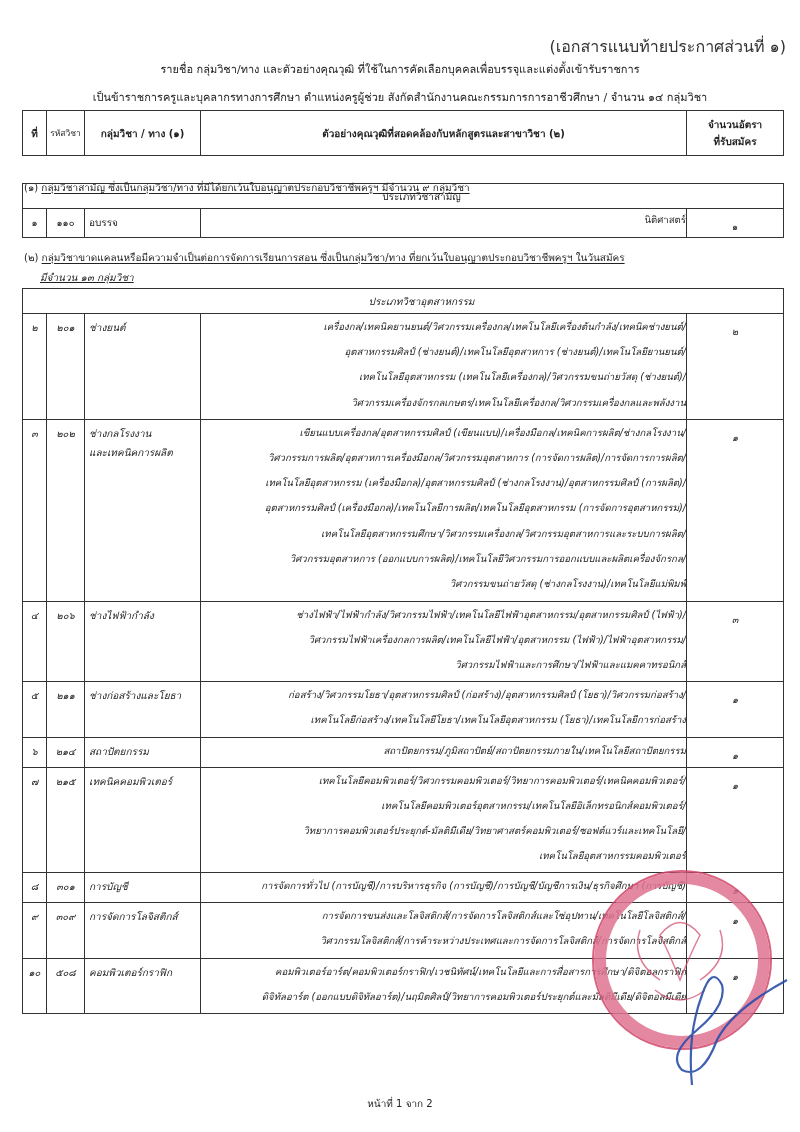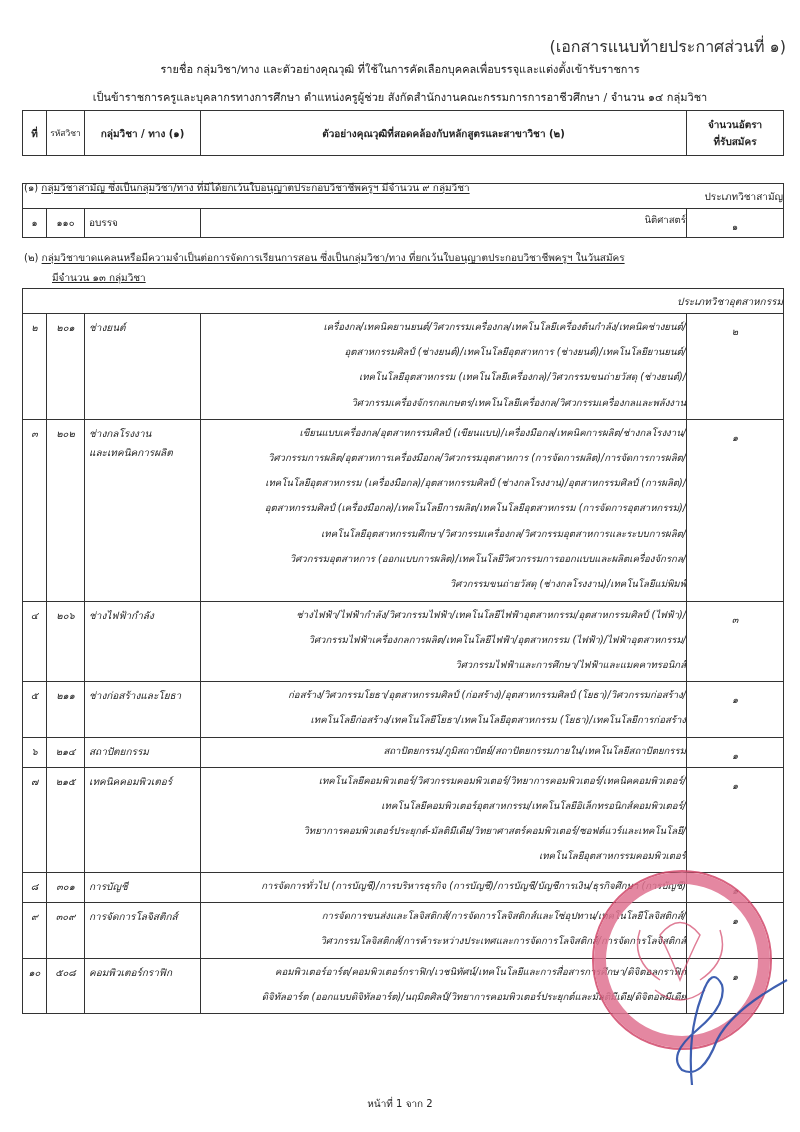--- a/index.html
+++ b/index.html
@@ -14,24 +14,24 @@
   .hdr td { vertical-align:middle; text-align:center; height:44px; }
   .hdr .bold { font-weight:bold; font-size:10px; }
   .c-no { width:24px; } .c-code { width:38px; } .c-grp { width:116px; } .c-qual { width:486px; } .c-cnt { width:97px; }
   td.no { text-align:center; padding-top:6px; }
   td.code { text-align:center; padding-top:6px;margin-left:23px; }
   td.grp { padding:6px 0 0 4px; font-size:10px; }
   td.qual { padding:6px 0 4px 4px;text-align:right; }
   td.qual div { line-height:25.3px; height:25.3px; white-space:nowrap; overflow:hidden; }
   td.qual div:first-child { line-height:14px; height:19px; }
   td.cnt { text-align:center; padding-top:10px; }
-  td.cat { text-align:right; height:24px; vertical-align:middle; font-size:10px;padding-left:37px; }
+  td.cat { text-align:center; height:24px; vertical-align:middle; font-size:10px;padding-left:37px; }
   .sect { position:absolute; left:24px; font-size:10px; color:#222; }
   .sect u { text-underline-offset:2px; }
-  .sect2b { position:absolute; left:52px; font-size:10px; }
+  .sect2b { position:absolute; left:40px; font-size:10px;font-style:italic; }
   .footer { position:absolute; top:1096px; left:0; width:800px; text-align:center; font-size:10px; }
   .stamp { position:absolute; left:592px; top:870px; width:176px; height:176px; border:2px solid #d2476a; border-radius:50%; box-shadow: inset 0 0 0 10px rgba(255,255,255,0), inset 0 0 0 12px #e07391; opacity:0.85; pointer-events:none; }
   .sig { position:absolute; left:0; top:0; pointer-events:none; }
 </style>
 </head>
 <body>
 
 <div class="annex">(เอกสารแนบท้ายประกาศส่วนที่ ๑)</div>
 <div class="title t1">รายชื่อ กลุ่มวิชา/ทาง และตัวอย่างคุณวุฒิ ที่ใช้ในการคัดเลือกบุคคลเพื่อบรรจุและแต่งตั้งเข้ารับราชการ</div>
 <div class="title t2">เป็นข้าราชการครูและบุคลากรทางการศึกษา ตำแหน่งครูผู้ช่วย สังกัดสำนักงานคณะกรรมการการอาชีวศึกษา / จำนวน ๑๔ กลุ่มวิชา</div>

